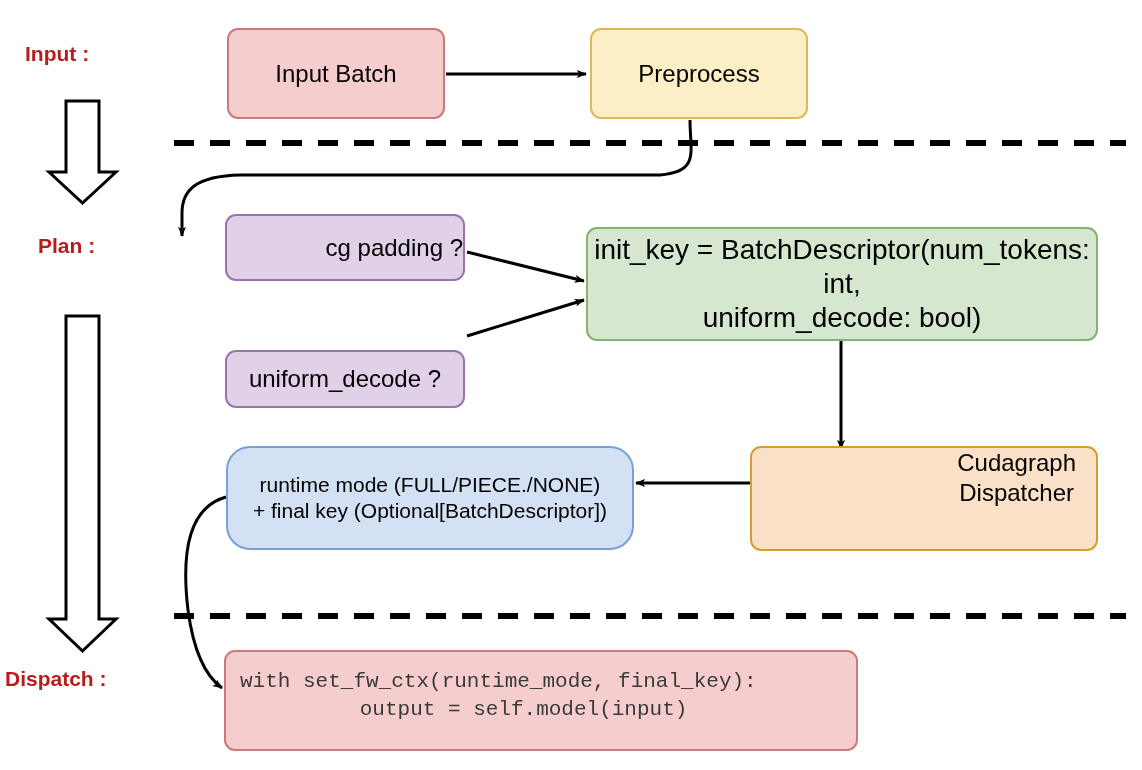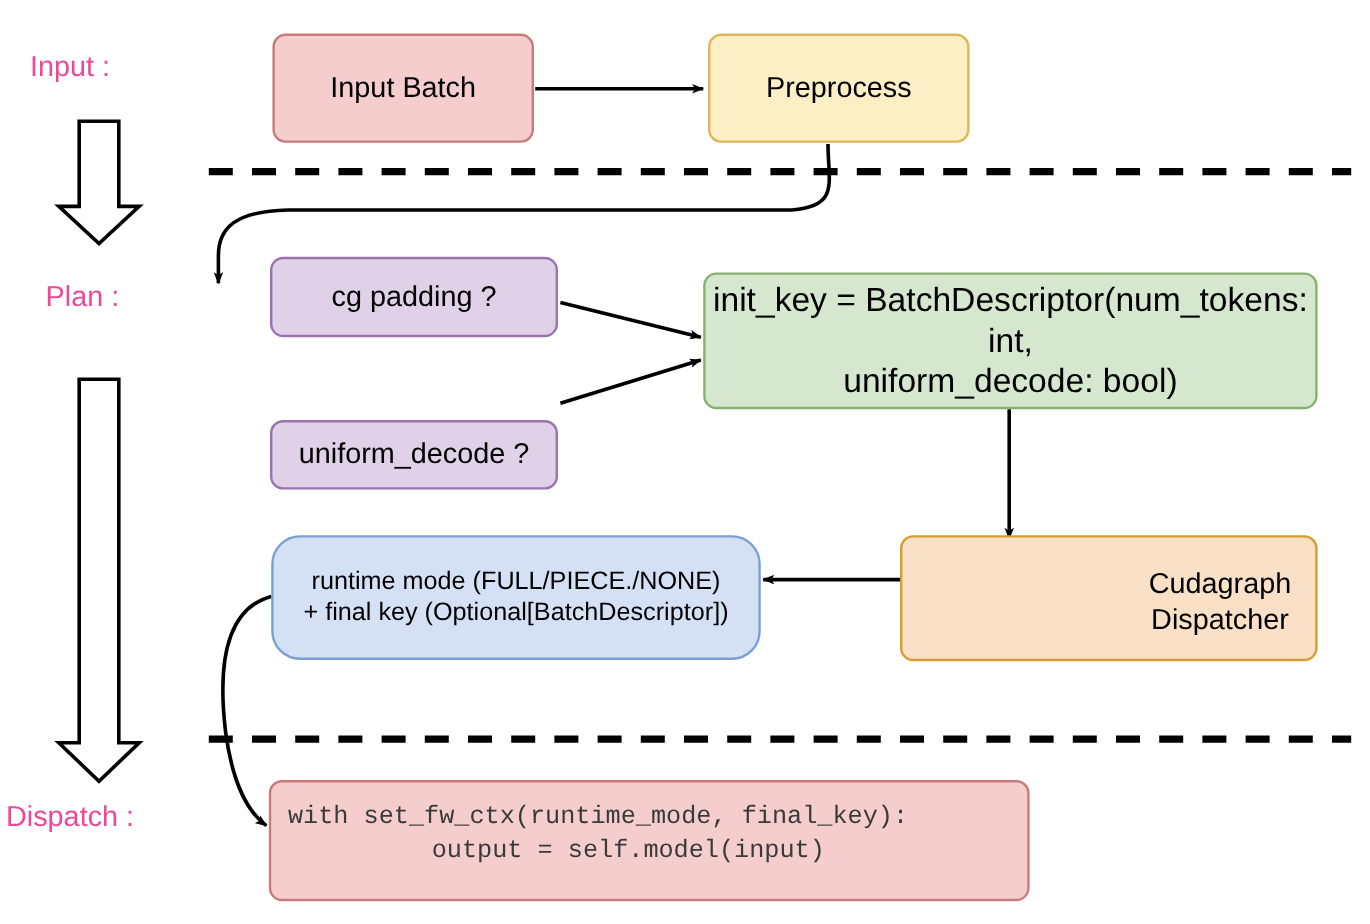--- a/index.html
+++ b/index.html
@@ -19,23 +19,23 @@
   }
   #svg-layer {
     position: absolute;
     left: 0;
     top: 0;
     width: 1142px;
     height: 770px;
   }
   .stage-label {
     position: absolute;
-    font-weight: normal;
-    font-size: 24px;
-    color: #ec4899;
+    font-weight: bold;
+    font-size: 21px;
+    color: #b91c1c;
     white-space: nowrap;
     font-family: "Liberation Sans", sans-serif;
   }
   .node {
     position: absolute;
     box-sizing: border-box;
     border-radius: 11px;
     border-width: 2px;
     border-style: solid;
     display: flex;
@@ -65,21 +65,20 @@
   .node-green {
     background: #d5e8cf;
     border-color: #87b16f;
     font-size: 28px;
   }
   .node-dispatcher-outer {
     background: #fbe0c8;
     border-color: #d79b2e;
     align-items: flex-start;
     justify-content: flex-end;
-    padding-top: 24px;
     padding-right: 20px;
     font-size: 24px;
     line-height: 1.25;
   }
   .node-dispatch-inner {
     background: #f8ceae;
     border-color: #d79b2e;
     font-size: 21px;
   }
   .node-blue {
@@ -141,21 +140,21 @@
   <div class="stage-label" style="left:5px; top:667px;">Dispatch :</div>
 
   <div class="node node-input-batch" style="left:227px; top:28px; width:218px; height:91px;">
     <span>Input Batch</span>
   </div>
 
   <div class="node node-preprocess" style="left:590px; top:28px; width:218px; height:91px;">
     <span>Preprocess</span>
   </div>
 
-  <div class="node node-purple" style="left:225px; top:214px; width:240px; height:67px;">
+  <div class="node node-purple" style="left:225px; top:214px; width:240px; height:67px;justify-content:flex-end;">
     <span>cg padding ?</span>
   </div>
 
   <div class="node node-purple" style="left:225px; top:310px; width:240px; height:58px;margin-top:40px;">
     <span>uniform_decode ?</span>
   </div>
 
   <div class="node node-green" style="left:586px; top:227px; width:512px; height:114px;">
     <span>init_key = BatchDescriptor(num_tokens: int,
 uniform_decode: bool)</span>

